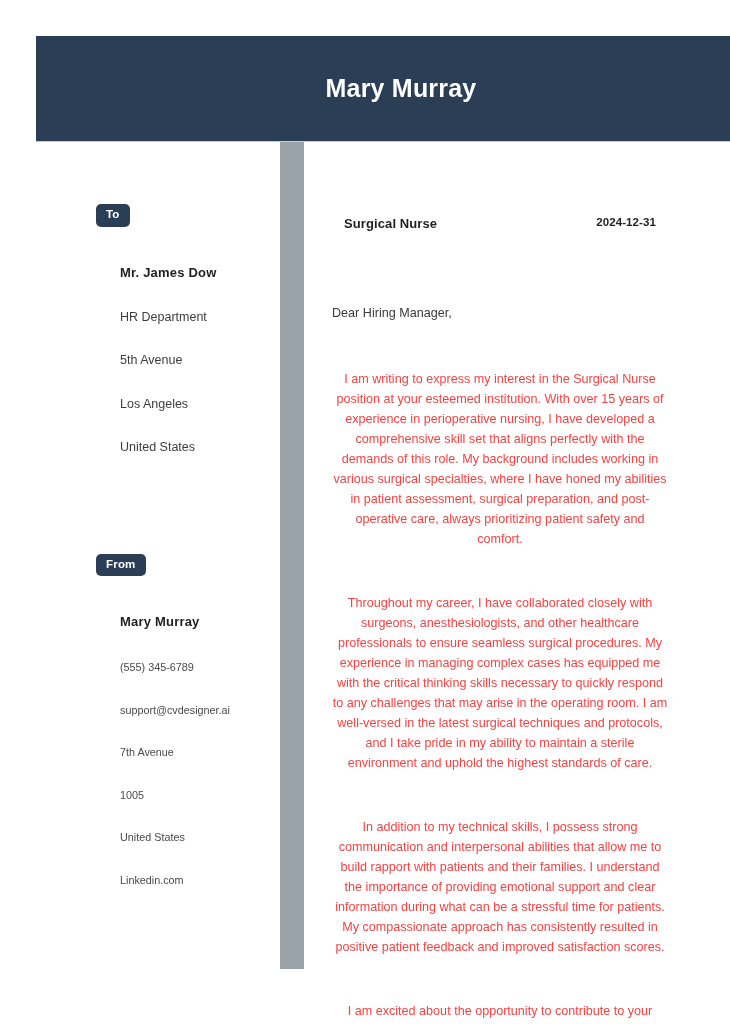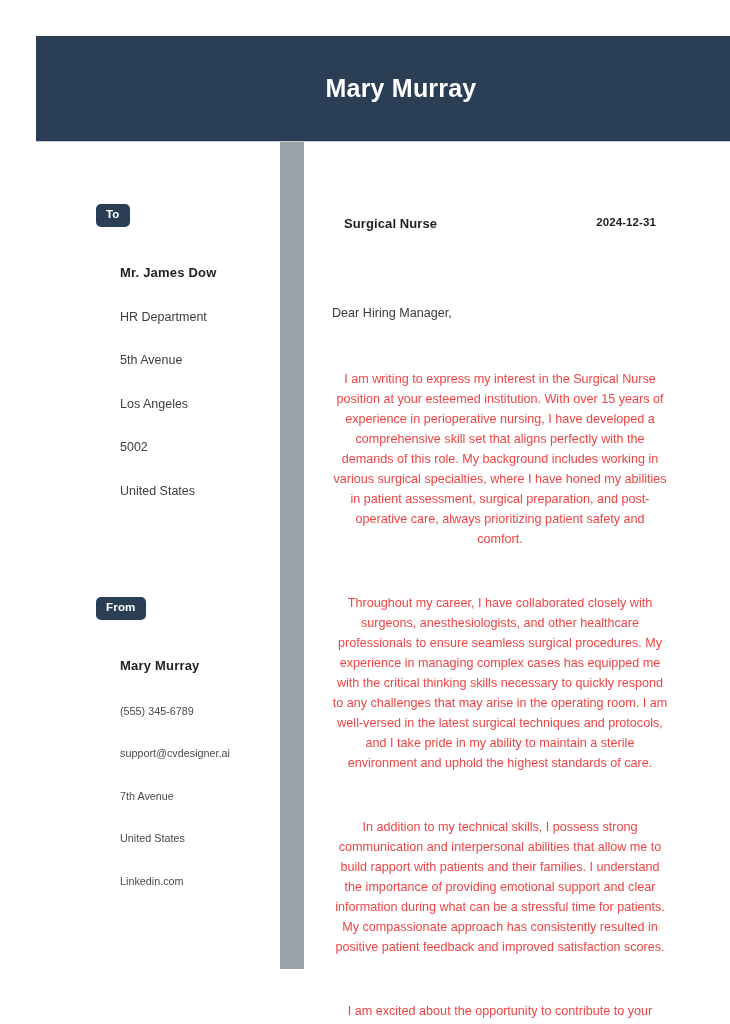--- a/index.html
+++ b/index.html
@@ -180,32 +180,32 @@
 
     <aside class="sidebar">
 
       <div class="to-block">
         <span class="badge">To</span>
         <div class="addr-block">
           <div class="addr-name">Mr. James Dow</div>
           <div class="addr-line">HR Department</div>
           <div class="addr-line">5th Avenue</div>
           <div class="addr-line">Los Angeles</div>
-          <div class="addr-line">5002</div>
           <div class="addr-line">United States</div>
         </div>
       </div>
 
       <div class="from-block">
         <span class="badge">From</span>
         <div class="addr-block">
           <div class="addr-name">Mary Murray</div>
           <div class="addr-line">(555) 345-6789</div>
           <div class="addr-line">support@cvdesigner.ai</div>
           <div class="addr-line">7th Avenue</div>
+          <div class="addr-line">1005</div>
           <div class="addr-line">United States</div>
           <div class="addr-line">Linkedin.com</div>
         </div>
       </div>
 
     </aside>
 
     <main class="letter">
 
       <div class="letter-top">

